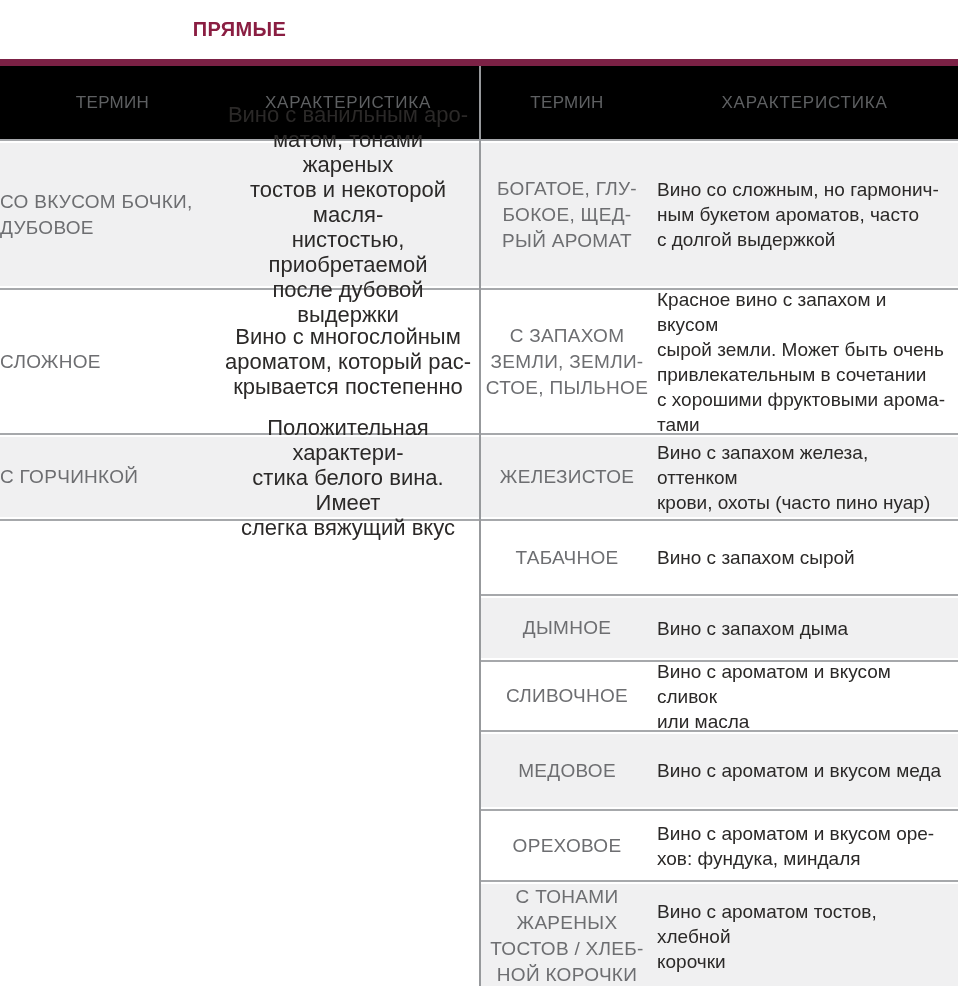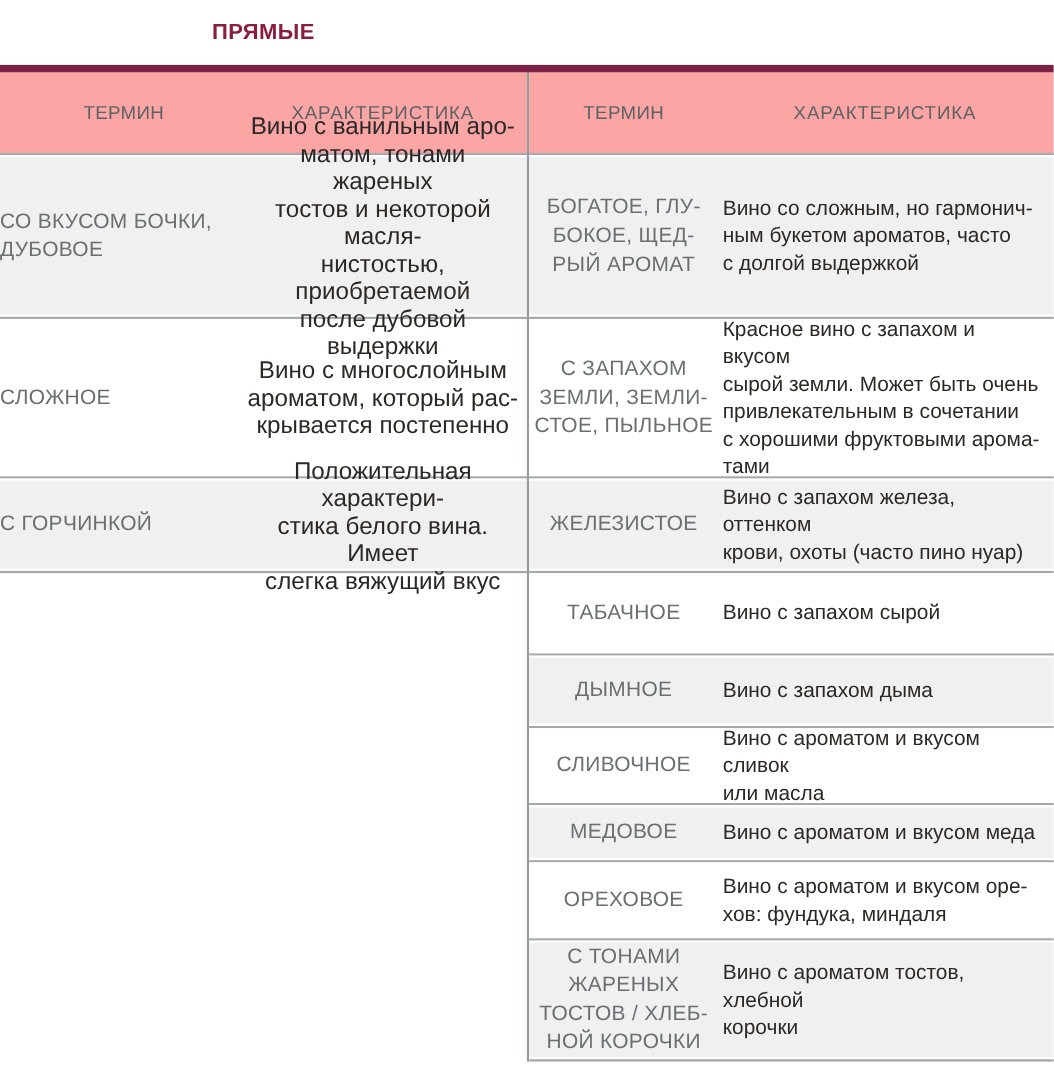--- a/index.html
+++ b/index.html
@@ -25,21 +25,21 @@
     width:50%;text-align:center;
     font-size:20px;font-weight:700;letter-spacing:0.4px;
     color:var(--accent);
   }
   .accent-bar{height:7px;background:var(--bar);}
   .table{display:flex;align-items:flex-start;}
   .half{width:479px;}
   .half.right{border-left:2px solid var(--divider);}
   .colheads{
     display:flex;align-items:center;height:75px;
-    border-bottom:2px solid var(--line);background:#fca5a5;
+    border-bottom:2px solid var(--line);background:#000000;
   }
   .colhead{
     text-align:center;font-size:17px;letter-spacing:0.8px;
     color:var(--header-gray);
   }
   .row{
     display:flex;align-items:center;
     border-bottom:2px solid var(--line);background:#fff;
   }
   .row.shade{
@@ -137,21 +137,21 @@
       </div>
       <div class="row shade" style="height:66px">
         <div class="cell term">ДЫМНОЕ</div>
         <div class="cell desc">Вино с запахом дыма</div>
       </div>
       <div class="row" style="height:70px">
         <div class="cell term">СЛИВОЧНОЕ</div>
         <div class="cell desc">Вино с ароматом и вкусом сливок
 или масла</div>
       </div>
-      <div class="row shade" style="height:52px">
+      <div class="row shade" style="height:79px">
         <div class="cell term">МЕДОВОЕ</div>
         <div class="cell desc">Вино с ароматом и вкусом меда</div>
       </div>
       <div class="row" style="height:71px">
         <div class="cell term">ОРЕХОВОЕ</div>
         <div class="cell desc">Вино с ароматом и вкусом оре-
 хов: фундука, миндаля</div>
       </div>
       <div class="row shade" style="height:110px">
         <div class="cell term">С ТОНАМИ

